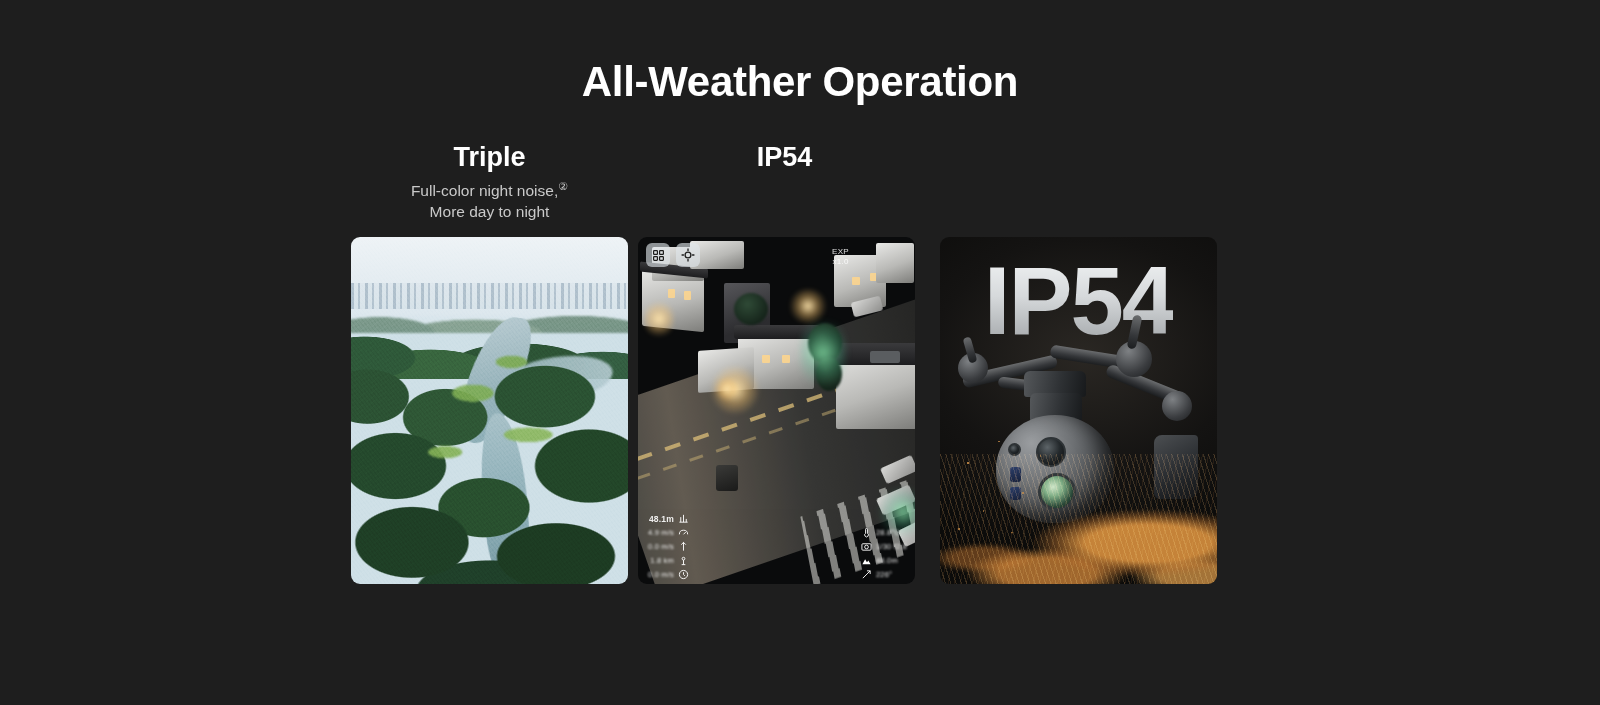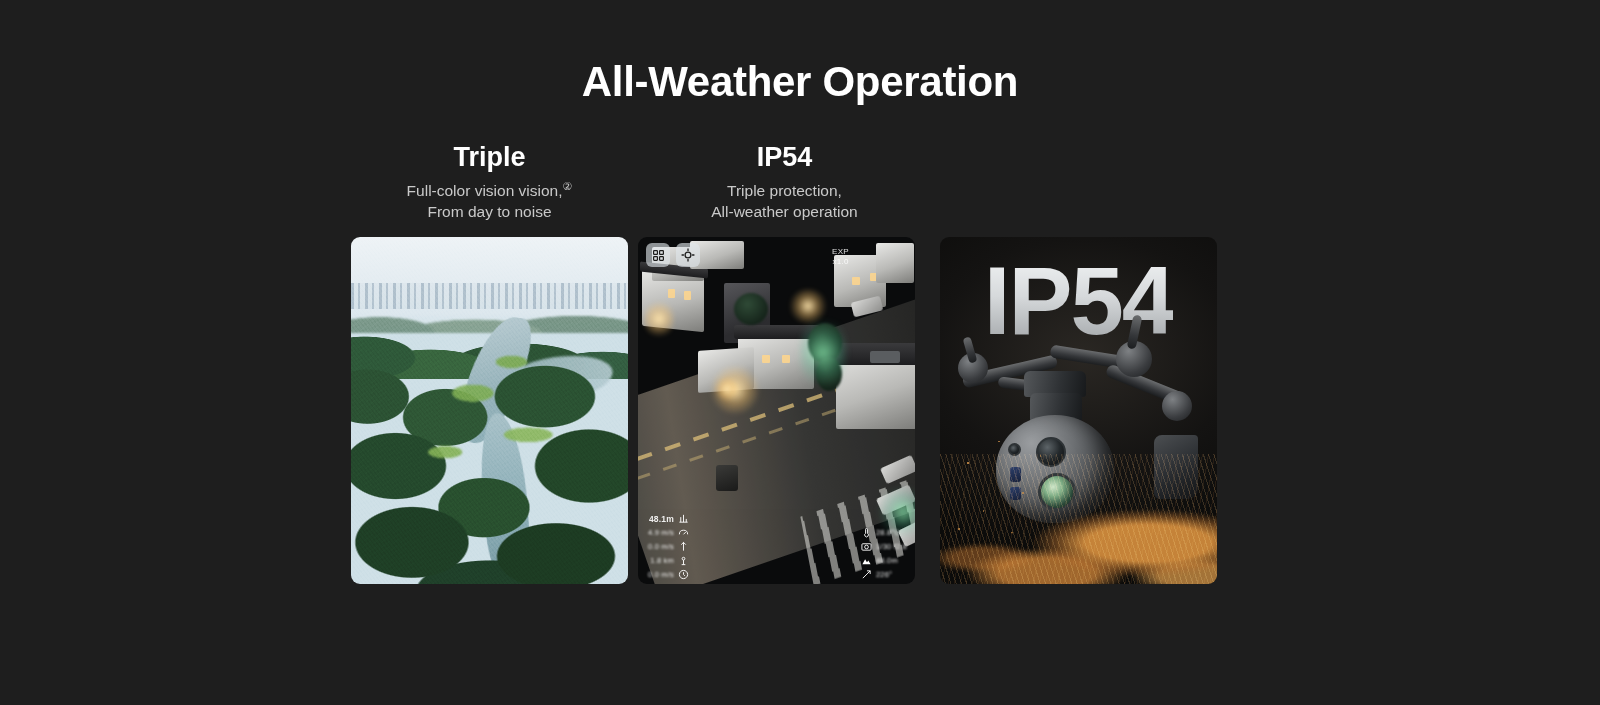--- a/index.html
+++ b/index.html
@@ -516,31 +516,27 @@
 <div class="page">
 
   <div class="section-title">All-Weather Operation</div>
 
   <div class="columns">
 
 
     <div class="column">
       <div class="col-title">Triple</div>
       <div class="col-sub">
-        <span>Full-color vision vision,</span><sup>②</sup><br>
-        <span>From day to noise</span>
+        <span>Full-color night noise,</span><sup>②</sup><br>
+        <span>More day to night</span>
       </div>
     </div>
 
     <div class="column">
       <div class="col-title">IP54</div>
-      <div class="col-sub">
-        <span>Triple protection,</span><br>
-        <span>All-weather operation</span>
-      </div>
     </div>
   </div>
 
   <div class="card card-day">
     <div class="day-scene">
       <div class="day-skyline"></div>
       <div class="day-farhills"></div>
       <div class="day-hills-mid"></div>
       <div class="day-water"></div>
       <div class="day-water2"></div>

